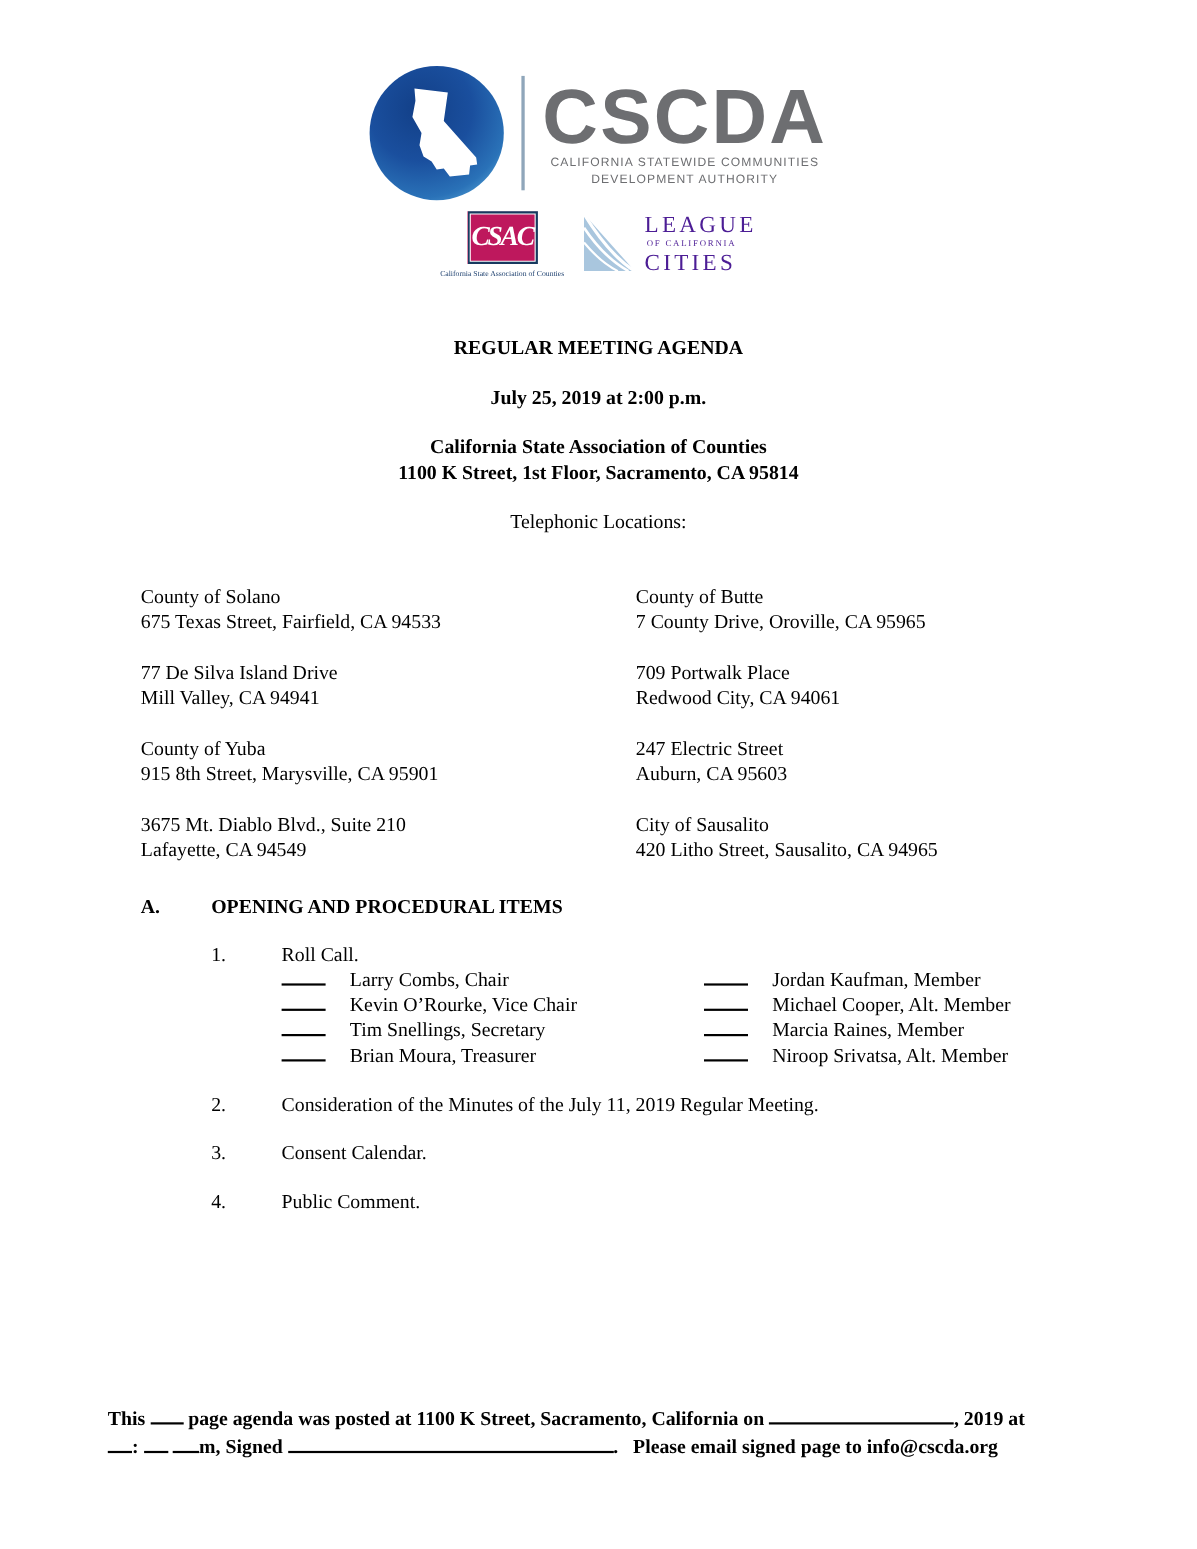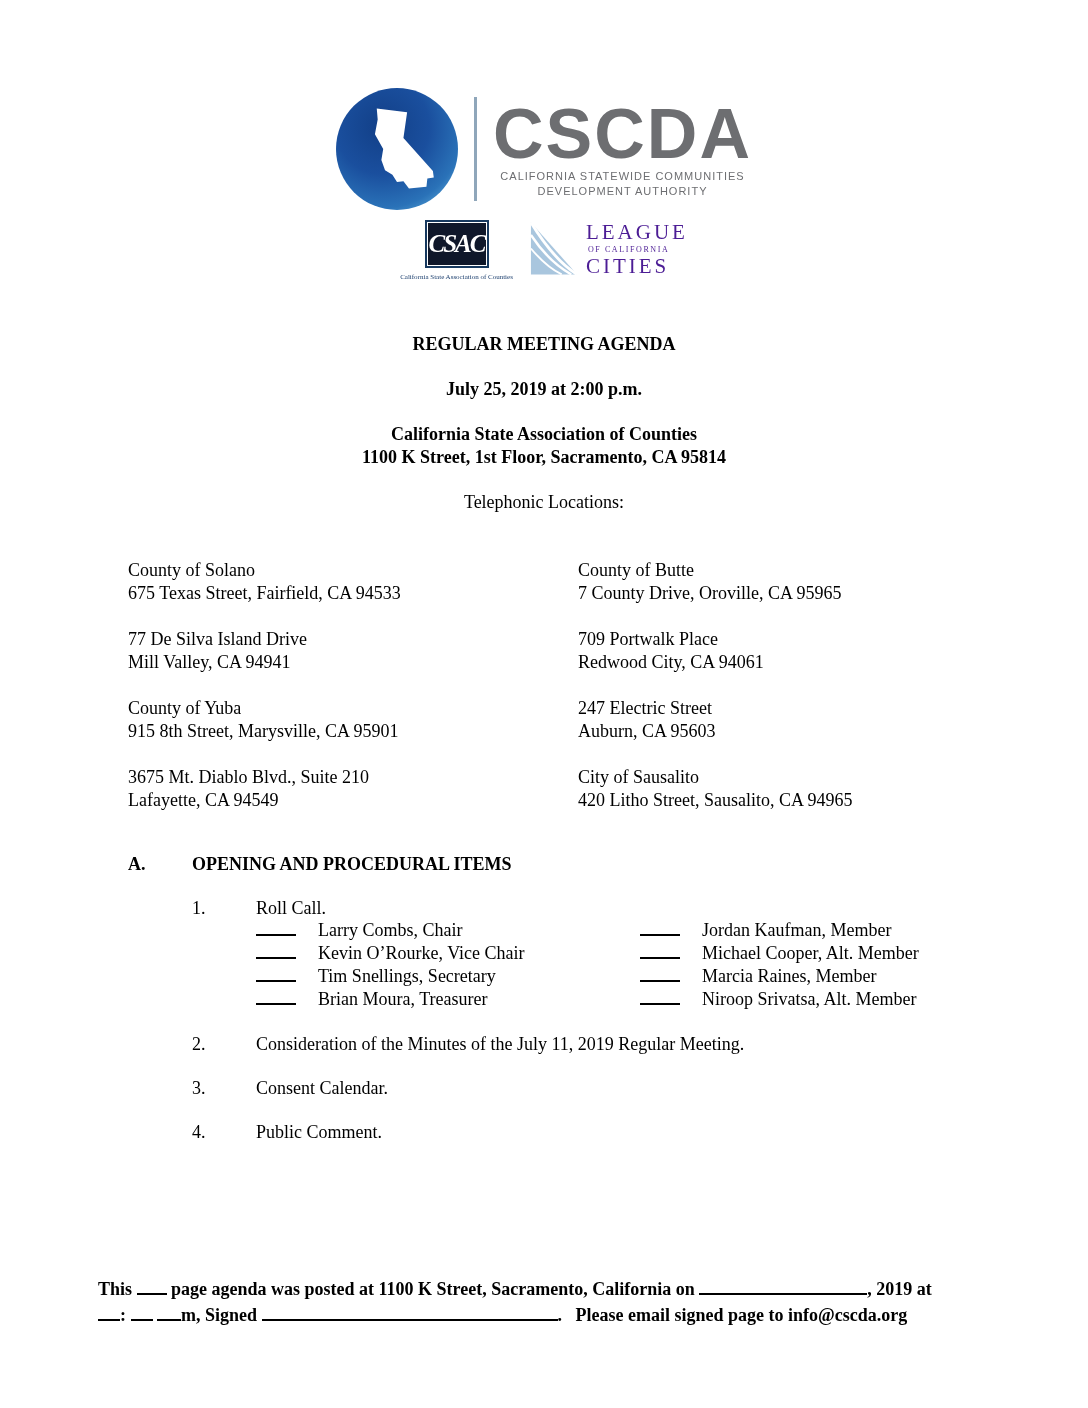--- a/index.html
+++ b/index.html
@@ -13,21 +13,21 @@
     color: #000;
     overflow: hidden;
   }
   .bold { font-weight: bold; }
 
   
   .logo-main {
     display: flex;
     justify-content: center;
     align-items: center;
-    padding-top: 88px;
+    padding-top: 60px;
     gap: 16px;
   }
   .logo-circle {
     width: 122px; height: 122px;
     border-radius: 50%;
     background: radial-gradient(circle at 38% 32%, #123f87 0%, #1a4f9e 42%, #2a72b8 72%, #5aa7d8 90%, #8ccbe8 100%);
     display: flex; align-items: center; justify-content: center;
     flex: none;
   }
   .logo-circle svg { width: 92px; height: 92px; }
@@ -53,21 +53,21 @@
   .partner-row {
     display: flex;
     justify-content: center;
     align-items: flex-start;
     gap: 16px;
     margin-top: 10px;
   }
   .csac-block { display: flex; flex-direction: column; align-items: center; }
   .csac-box {
     width: 64px; height: 48px;
-    background: #0f172a;
+    background: #be185d;
     box-shadow: inset 0 0 0 2px #17395f, inset 0 0 0 3px #ffffff;
     display: flex; align-items: center; justify-content: center;
   }
   .csac-acronym {
     color: #fff;
     font-family: "Liberation Serif", serif;
     font-style: italic;
     font-weight: bold;
     font-size: 25px;
     letter-spacing: -2px;
@@ -94,21 +94,21 @@
   
   .locations {
     margin: 45px 0 0 128px;
     display: grid;
     grid-template-columns: 450px 1fr;
     row-gap: 23px;
     line-height: 23px;
   }
 
   
-  .section-a { margin-left: 128px; margin-top: 42px; }
+  .section-a { margin-left: 128px; margin-top: 30px; }
   .section-heading { font-weight: bold; }
   .sec-letter { display: inline-block; width: 64px; }
   .agenda-item { display: flex; margin-top: 23px; padding-left: 64px; }
   .agenda-item .item-num { width: 64px; flex: none; }
   .rollcall {
     margin-left: 128px;
     display: grid;
     grid-template-columns: 384px 1fr;
     line-height: 23px;
   }

